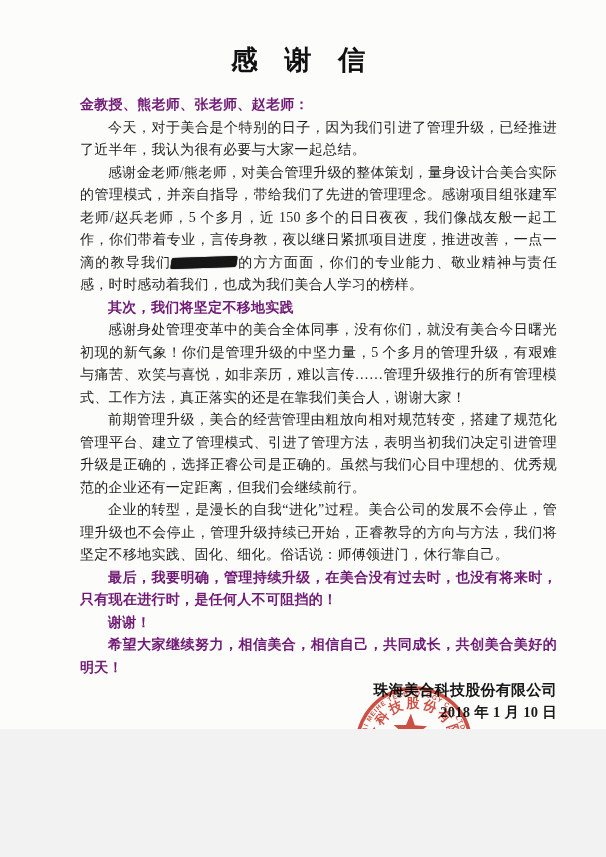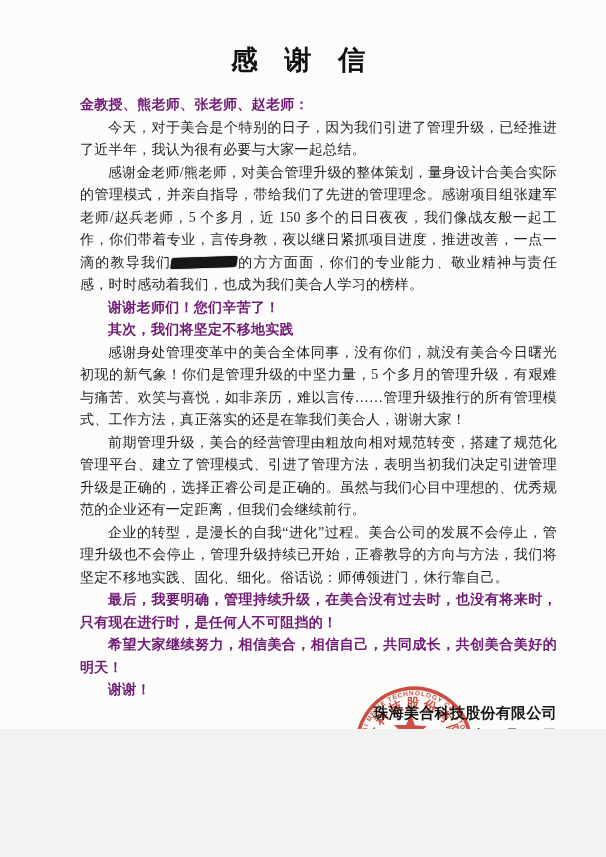--- a/index.html
+++ b/index.html
@@ -88,28 +88,27 @@
 <body>
 
 <div class="page">
 
   <h1 class="title">感 谢 信</h1>
 
   <div class="content">
     <p class="bold">金教授、熊老师、张老师、赵老师：</p>
     <p class="indent">今天，对于美合是个特别的日子，因为我们引进了管理升级，已经推进了近半年，我认为很有必要与大家一起总结。</p>
     <p class="indent"><span>感谢金老师/熊老师，对美合管理升级的整体策划，量身设计合美合实际的管理模式，并亲自指导，带给我们了先进的管理理念。感谢项目组张建军老师/赵兵老师，5 个多月，近 150 多个的日日夜夜，我们像战友般一起工作，你们带着专业，言传身教，夜以继日紧抓项目进度，推进改善，一点一滴的教导我们</span><span class="redaction"></span><span>的方方面面，你们的专业能力、敬业精神与责任感，时时感动着我们，也成为我们美合人学习的榜样。</span></p>
-    <p class="indent bold">谢谢老师们！您们辛苦了！</p>
     <p class="indent bold">其次，我们将坚定不移地实践</p>
     <p class="indent">感谢身处管理变革中的美合全体同事，没有你们，就没有美合今日曙光初现的新气象！你们是管理升级的中坚力量，5 个多月的管理升级，有艰难与痛苦、欢笑与喜悦，如非亲历，难以言传……管理升级推行的所有管理模式、工作方法，真正落实的还是在靠我们美合人，谢谢大家！</p>
     <p class="indent">前期管理升级，美合的经营管理由粗放向相对规范转变，搭建了规范化管理平台、建立了管理模式、引进了管理方法，表明当初我们决定引进管理升级是正确的，选择正睿公司是正确的。虽然与我们心目中理想的、优秀规范的企业还有一定距离，但我们会继续前行。</p>
     <p class="indent">企业的转型，是漫长的自我“进化”过程。美合公司的发展不会停止，管理升级也不会停止，管理升级持续已开始，正睿教导的方向与方法，我们将坚定不移地实践、固化、细化。俗话说：师傅领进门，休行靠自己。</p>
     <p class="indent bold">最后，我要明确，管理持续升级，在美合没有过去时，也没有将来时，只有现在进行时，是任何人不可阻挡的！</p>
+    <p class="indent bold">谢谢！</p>
     <p class="indent bold">希望大家继续努力，相信美合，相信自己，共同成长，共创美合美好的明天！</p>
-    <p class="indent bold">谢谢！</p>
 
     <p class="signature">珠海美合科技股份有限公司</p>
     <p class="sig-date">2018 年 1 月 10 日</p>
   </div>
 
   <svg class="stamp" viewBox="0 0 160 160" aria-hidden="true">
     <defs>
       <path id="arcZh" d="M 41.5,107 A 47,47 0 1 1 118.5,107"></path>
       <path id="arcEn" d="M 26.3,111 A 62,62 0 1 1 133.7,111"></path>
     </defs>

